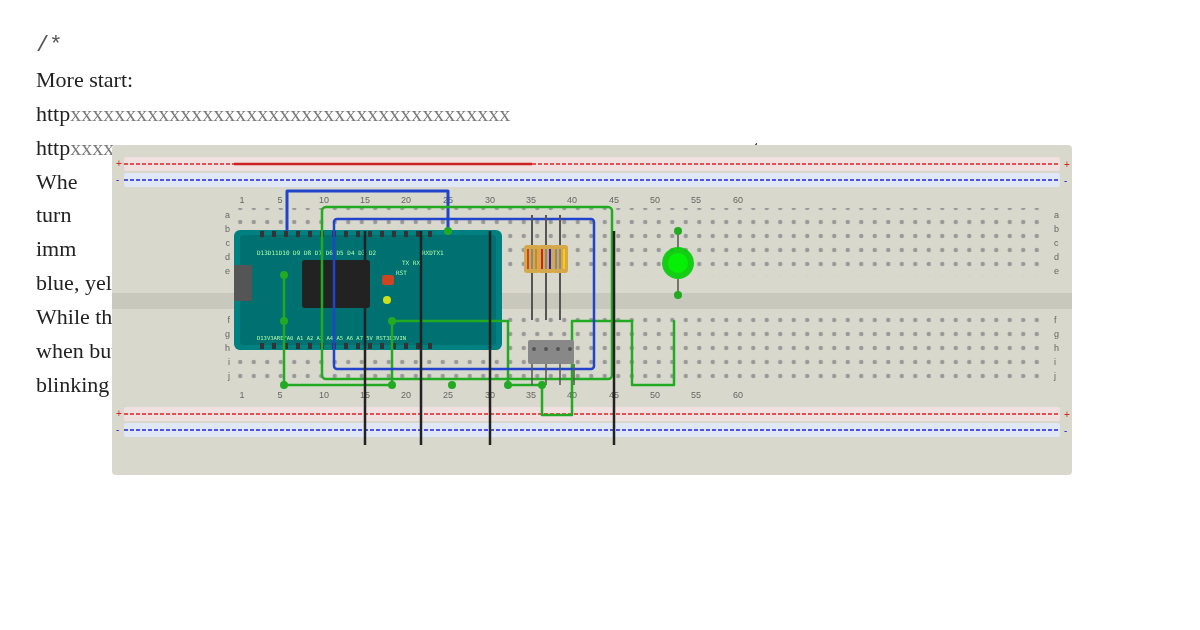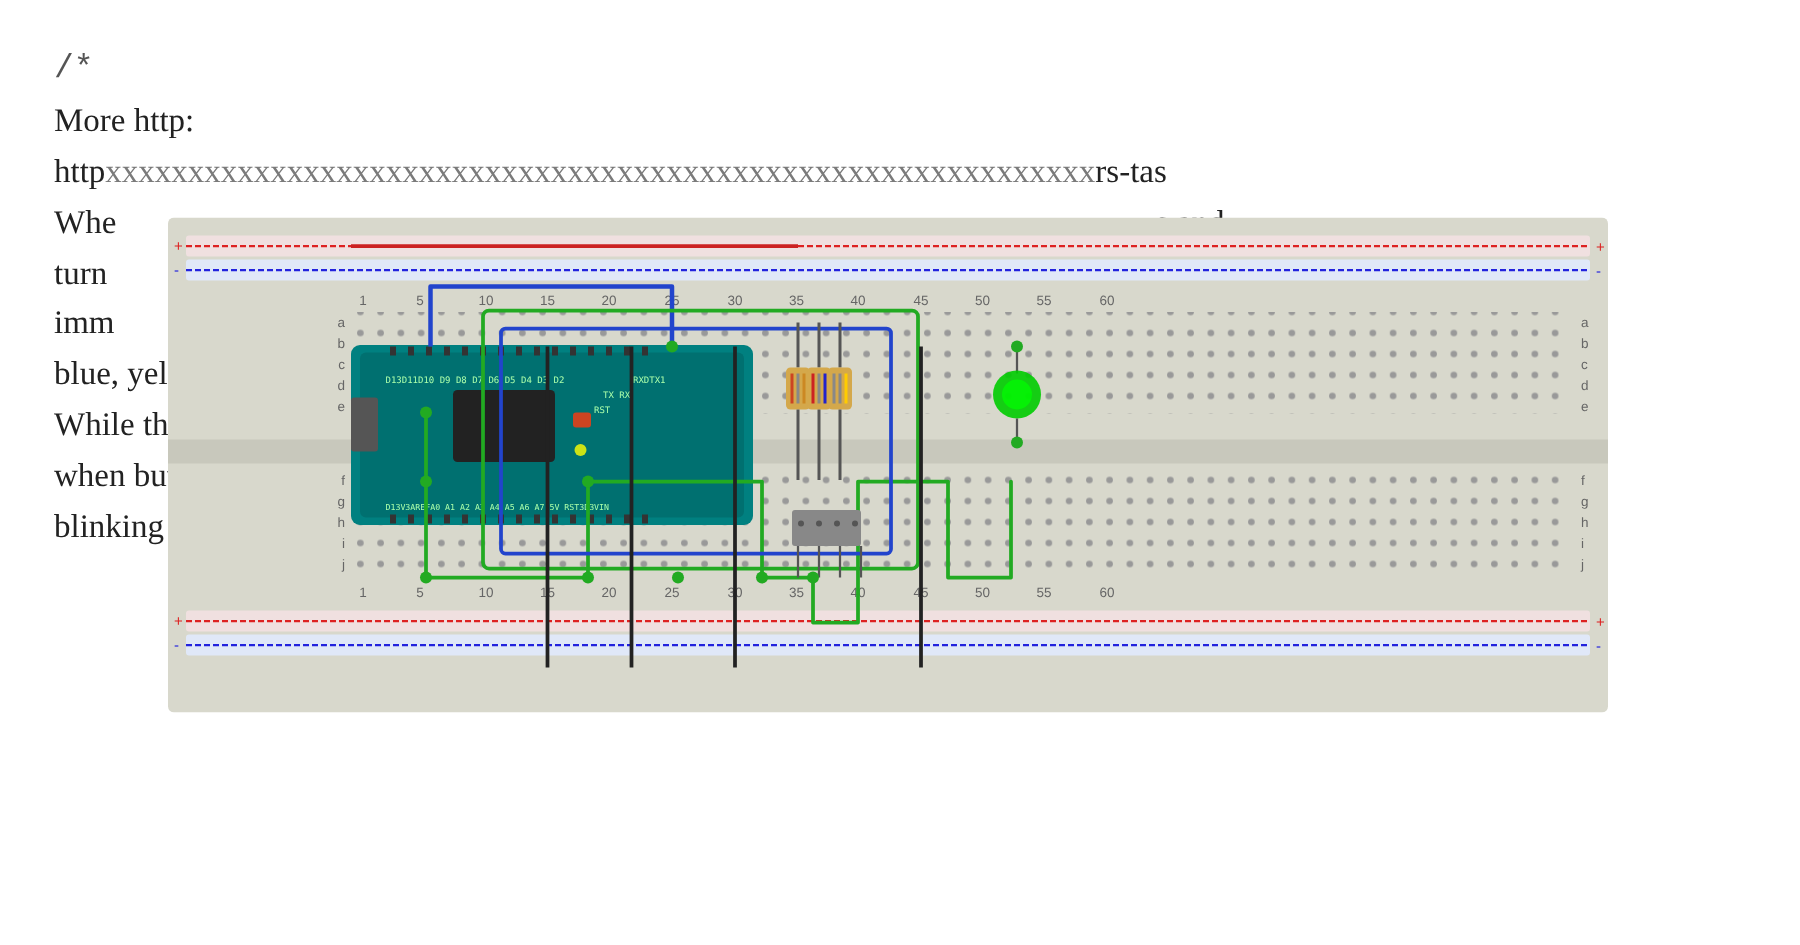--- a/index.html
+++ b/index.html
@@ -63,23 +63,24 @@
     }
   </style>
 </head>
 <body>
 
 <div class="page">
 
   <div class="text-content">
     <div class="line comment-line">/*</div>
     <div class="line">
-      <span>More http:</span>
+      <span>More start:</span>
     </div>
 
+    <div class="line">http<span style="opacity:0.6">xxxxxxxxxxxxxxxxxxxxxxxxxxxxxxxxxxxxxxxx</span></div>
     <div class="line">http<span style="opacity:0.6">xxxxxxxxxxxxxxxxxxxxxxxxxxxxxxxxxxxxxxxxxxxxxxxxxxxxxxxxxxxx</span>rs-tas</div>
 
     <div class="line" style="margin-top:2px;">
       Whe<span style="opacity:0;font-size:22px">xxxxxxxxxxxxxxxxxxxxxxxxxxxxxxxxxxxxxxxxxxxxxxxxxxxxxxxxxxxxxxx</span>s and
     </div>
     <div class="line">
       turn<span style="opacity:0;font-size:22px">xxxxxxxxxxxxxxxxxxxxxxxxxxxxxxxxxxxxxxxxxxxxxxxxxxxxxxxxxxxxxxxx</span>
     </div>
     <div class="line">
       imm<span style="opacity:0;font-size:22px">xxxxxxxxxxxxxxxxxxxxxxxxxxxxxxxxxxxxxxxxxxxxxxxxxxxxxxxxxxxxxxxxx</span>

